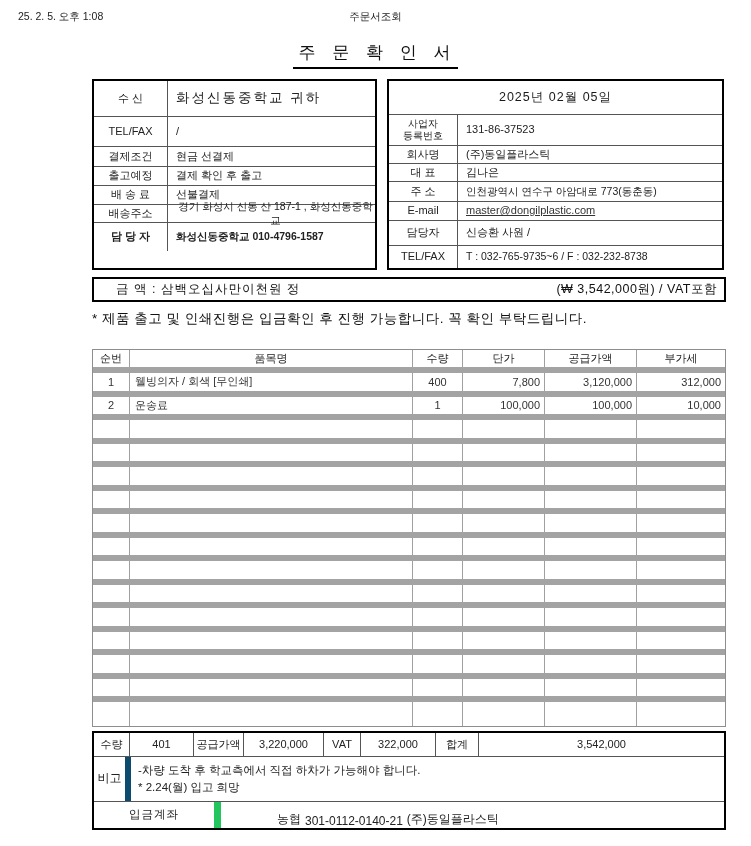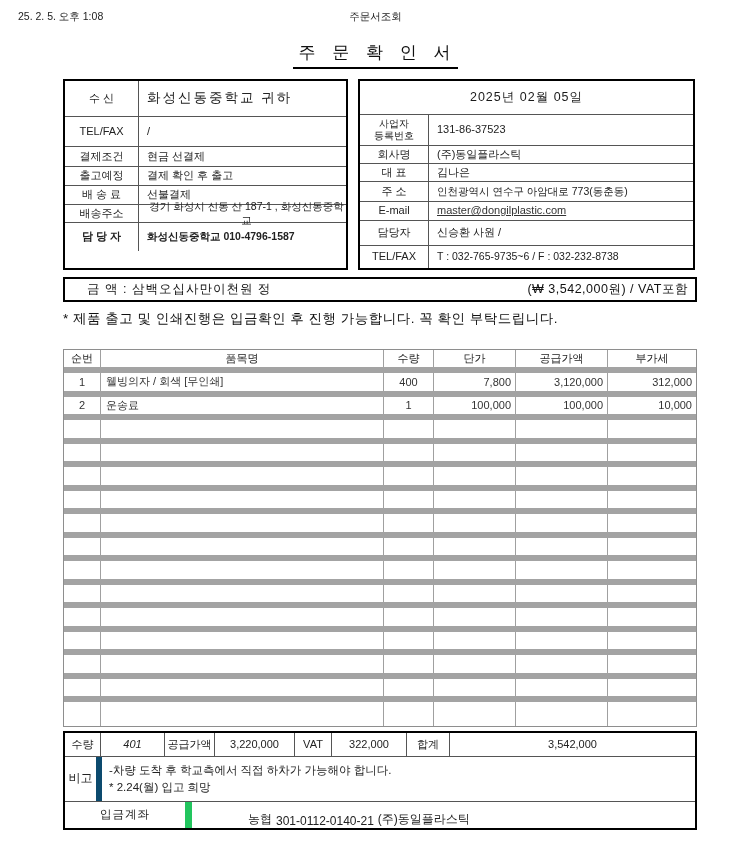--- a/index.html
+++ b/index.html
@@ -12,21 +12,21 @@
   .topbar { position:relative; height:15px; margin-top:10px; font-size:10.5px; color:#222; }
   .topbar .ts { position:absolute; left:18px; top:0; }
   .topbar .hc { position:absolute; left:50%; transform:translateX(-50%); top:0; }
 
   .title-wrap { text-align:center; margin-top:16px; height:27px; }
   .title-wrap span {
     display:inline-block; font-size:17px; letter-spacing:6px;
     border-bottom:2px solid #000; padding:0 2px 3px 6px; color:#111;
   }
 
-  .doc { width:634px; margin:11px auto 0 63px; }
+  .doc { width:634px; margin:11px auto 0 92px; }
 
   
   .head-tables { display:flex; gap:10px; }
   .htable { border:2px solid #000; background:#fff; }
   .htable .hrow { display:flex; border-bottom:1px solid #555; }
   .htable .hrow:last-child { border-bottom:none; }
   .hlabel {
     display:flex; align-items:center; justify-content:center;
     border-right:1px solid #555; font-size:11px; color:#222;
     white-space:pre-line; text-align:center; flex:none; line-height:1.2;
@@ -79,21 +79,21 @@
   .c-price { width:82px; justify-content:flex-end; padding-right:4px; }
   .c-supply { width:92px; justify-content:flex-end; padding-right:4px; }
   .c-vat { flex:1; justify-content:flex-end; padding-right:4px; border-right:none; }
   .ihead { height:23px; }
   .ihead .cell { justify-content:center; padding:0; color:#222; }
 
   
   .sumblock { margin-top:4px; border:2px solid #000; }
   .srow { display:flex; height:24px; border-bottom:1px solid #555; }
   .scell { display:flex; align-items:center; justify-content:center; font-size:11px; color:#222; border-right:1px solid #555; }
-  .s1{width:36px;} .s2{width:64px;font-style:italic;} .s3{width:50px;} .s4{width:80px;}
+  .s1{width:36px;} .s2{width:64px;} .s3{width:50px;} .s4{width:80px;}
   .s5{width:37px;} .s6{width:75px;} .s7{width:43px;} .s8{flex:1; border-right:none;}
   .brow { display:flex; height:45px; border-bottom:1px solid #555; }
   .brow .blabel { width:37px; display:flex; align-items:center; justify-content:center; font-size:12px; border-right:6px solid #0c4a6e; color:#222; }
   .brow .bcontent { flex:1; padding:5px 6px 0 7px; font-size:11.5px; line-height:1.55; color:#222; }
   .arow { display:flex; height:26px; }
   .arow .alabel { width:127px; display:flex; align-items:center; justify-content:center; font-size:11.5px; border-right:7px solid #22c55e; color:#222; letter-spacing:1px; }
   .arow .acontent { flex:1; display:flex; align-items:flex-end; padding-left:56px; gap:4px; font-size:12px; color:#222; }
 </style>
 </head>
 <body>

